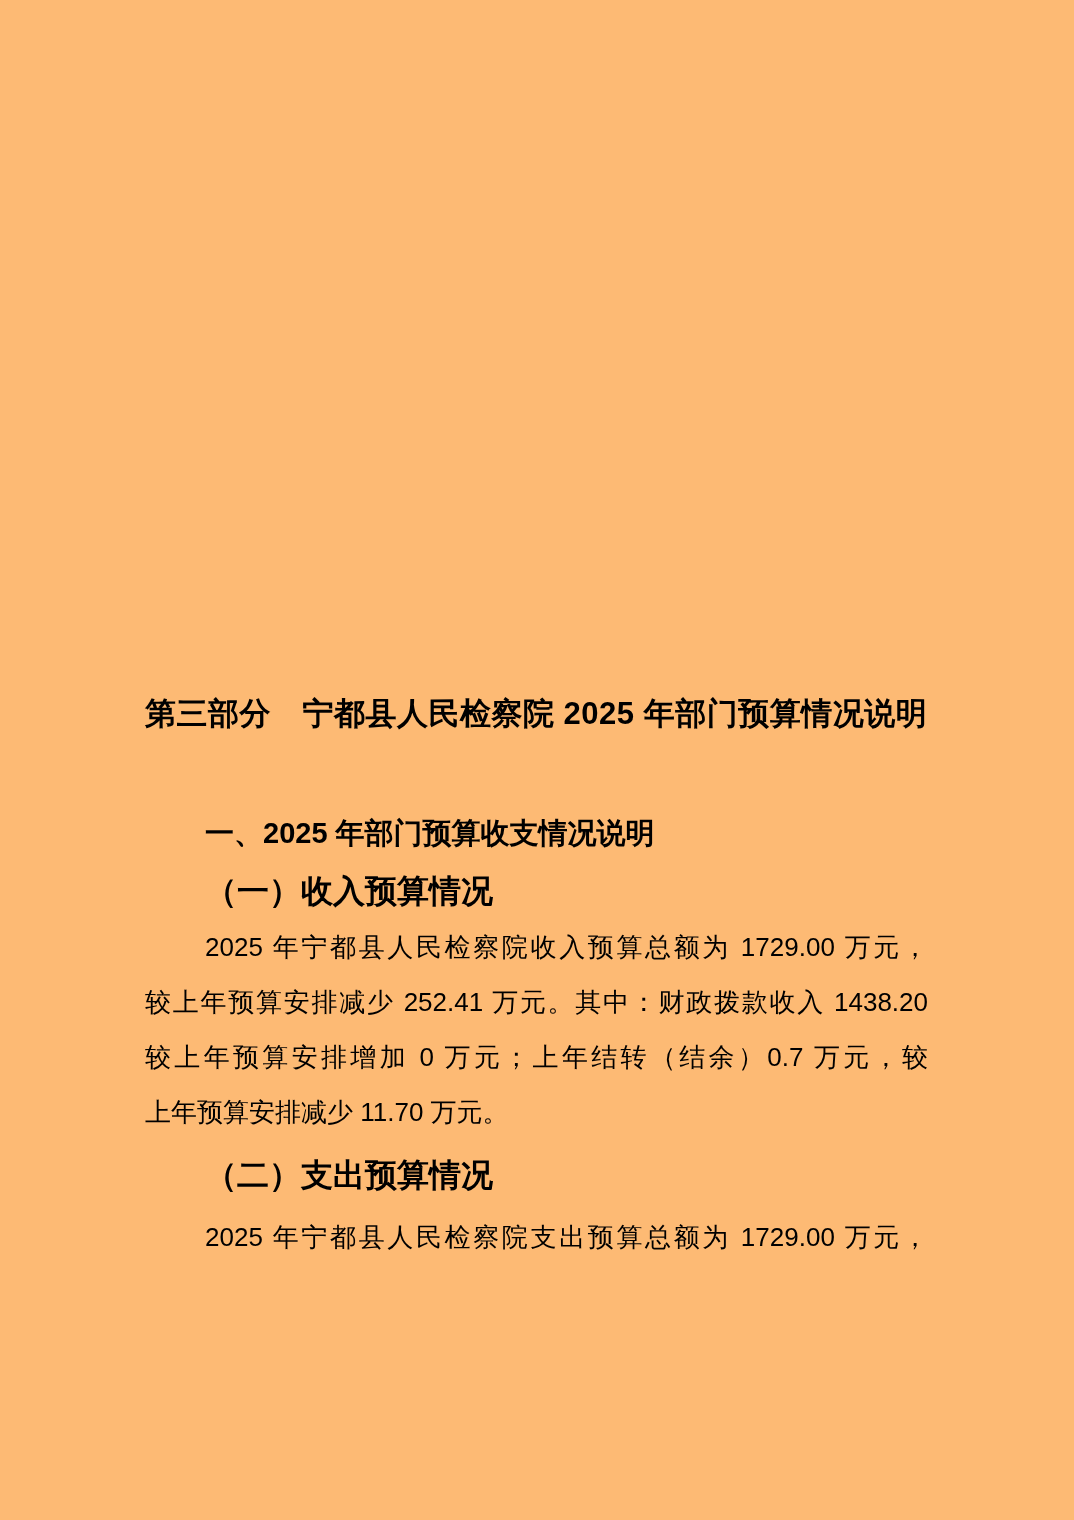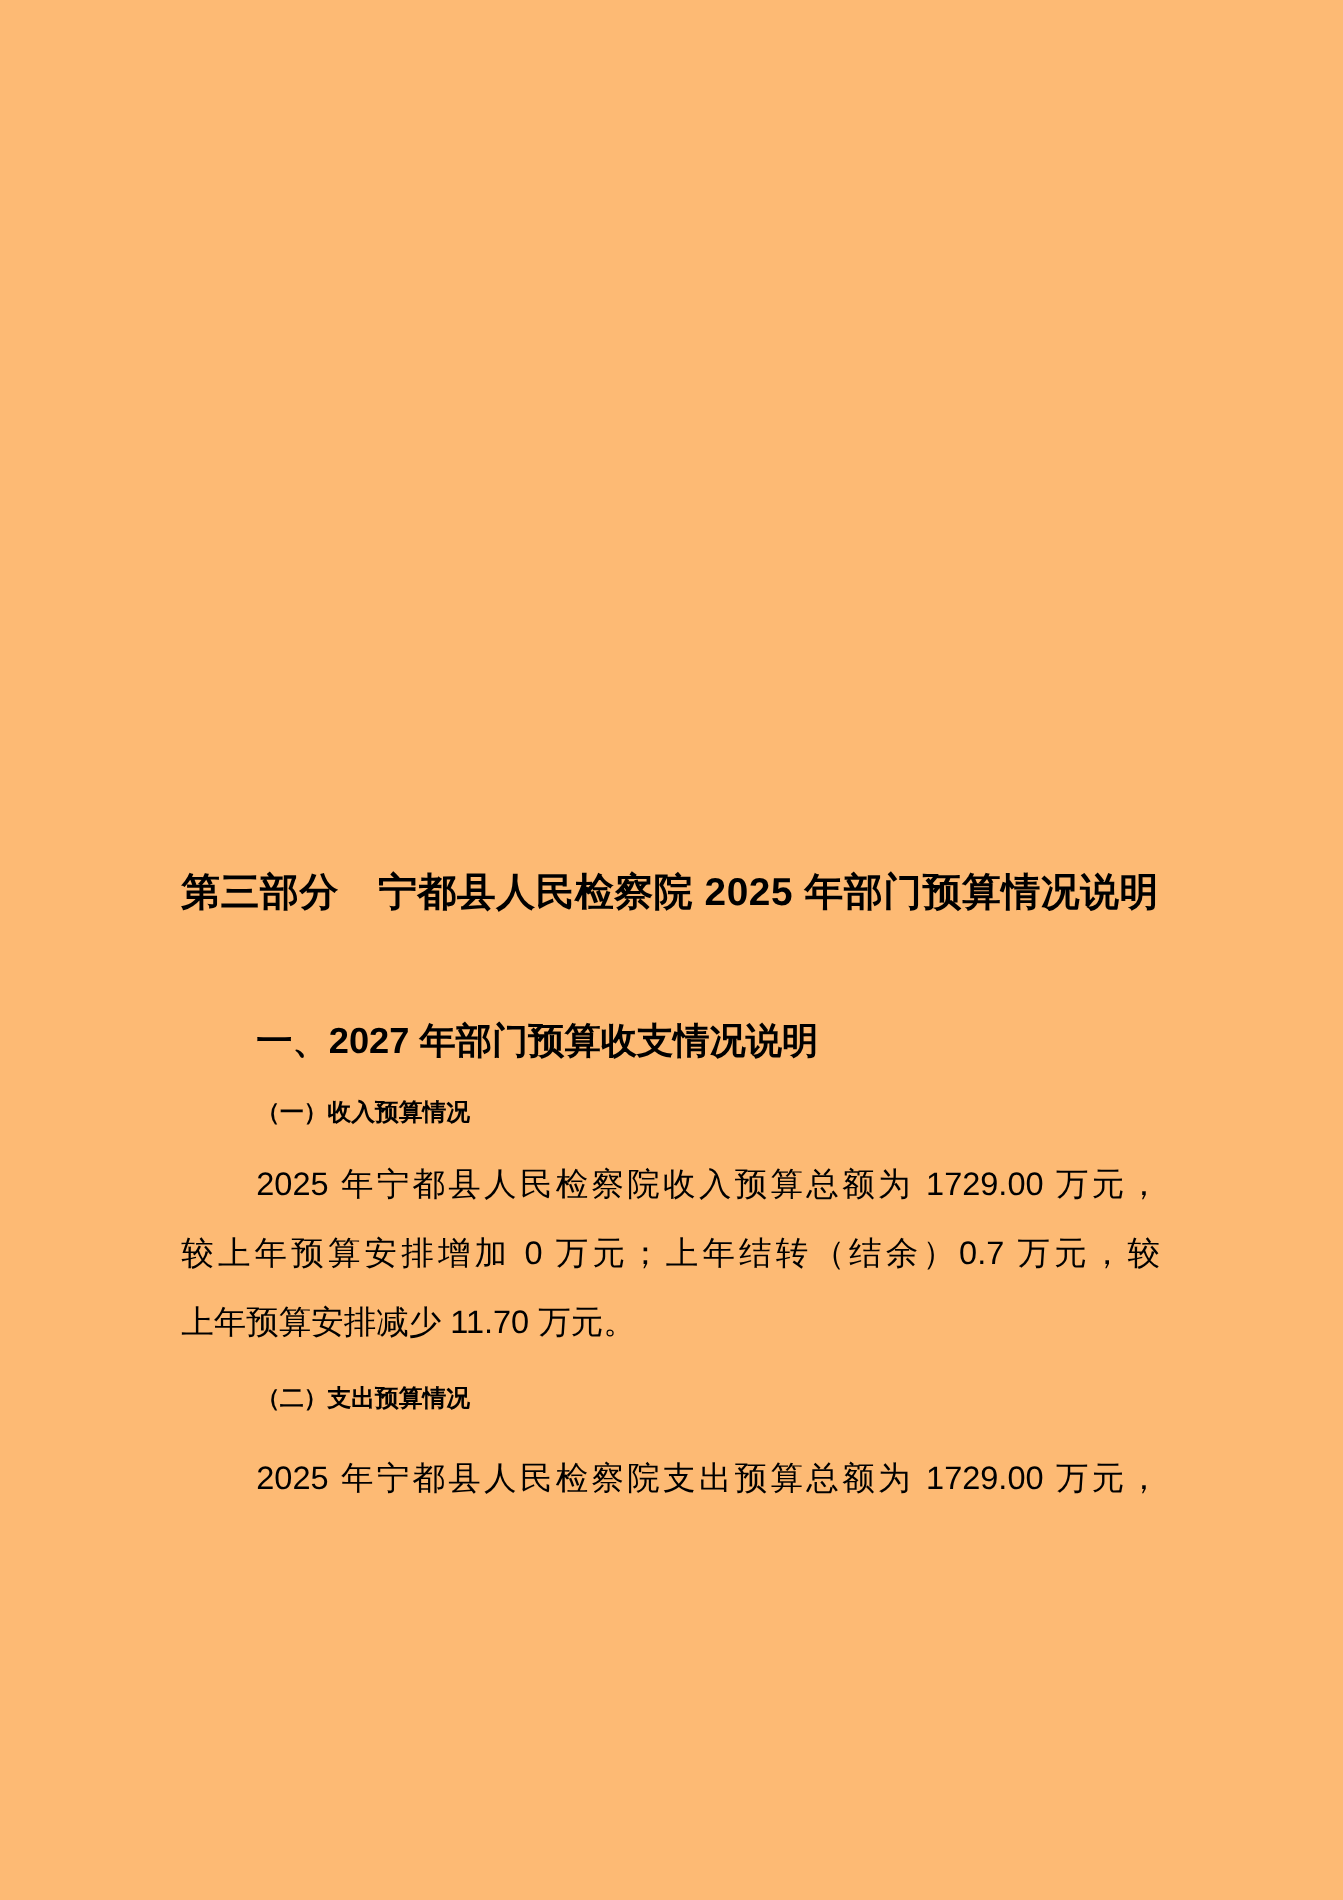--- a/index.html
+++ b/index.html
@@ -31,21 +31,21 @@
     letter-spacing: 0.5px;
   }
   .sec-heading {
     margin: 68px 0 0 0;
     font-size: 29px;
     font-weight: bold;
     line-height: 58px;
   }
   .sub-heading {
     margin: 0;
-    font-size: 19px;
+    font-size: 32px;
     font-weight: bold;
     line-height: 58px;
   }
   .line {
     margin: 0;
     font-size: 26px;
     font-weight: normal;
     line-height: 55px;
   }
   .fill {
@@ -60,24 +60,25 @@
   }
 </style>
 </head>
 <body>
 
 <div class="page">
   <div class="top-space"></div>
 
   <h1 class="doc-title">第三部分　宁都县人民检察院 2025 年部门预算情况说明</h1>
 
-  <h2 class="sec-heading indent">一、2027 年部门预算收支情况说明</h2>
+  <h2 class="sec-heading indent">一、2025 年部门预算收支情况说明</h2>
 
   <h3 class="sub-heading indent">（一）收入预算情况</h3>
 
   <p class="line fill indent">2025 年宁都县人民检察院收入预算总额为 1729.00 万元，</p>
+  <p class="line fill">较上年预算安排减少 252.41 万元。其中：财政拨款收入 1438.20</p>
   <p class="line fill">较上年预算安排增加 0 万元；上年结转（结余）0.7 万元，较</p>
   <p class="line">上年预算安排减少 11.70 万元。</p>
 
   <h3 class="sub-heading indent gap-sm">（二）支出预算情况</h3>
 
   <p class="line fill indent gap-sm">2025 年宁都县人民检察院支出预算总额为 1729.00 万元，</p>
 </div>
 
 </body></html>

